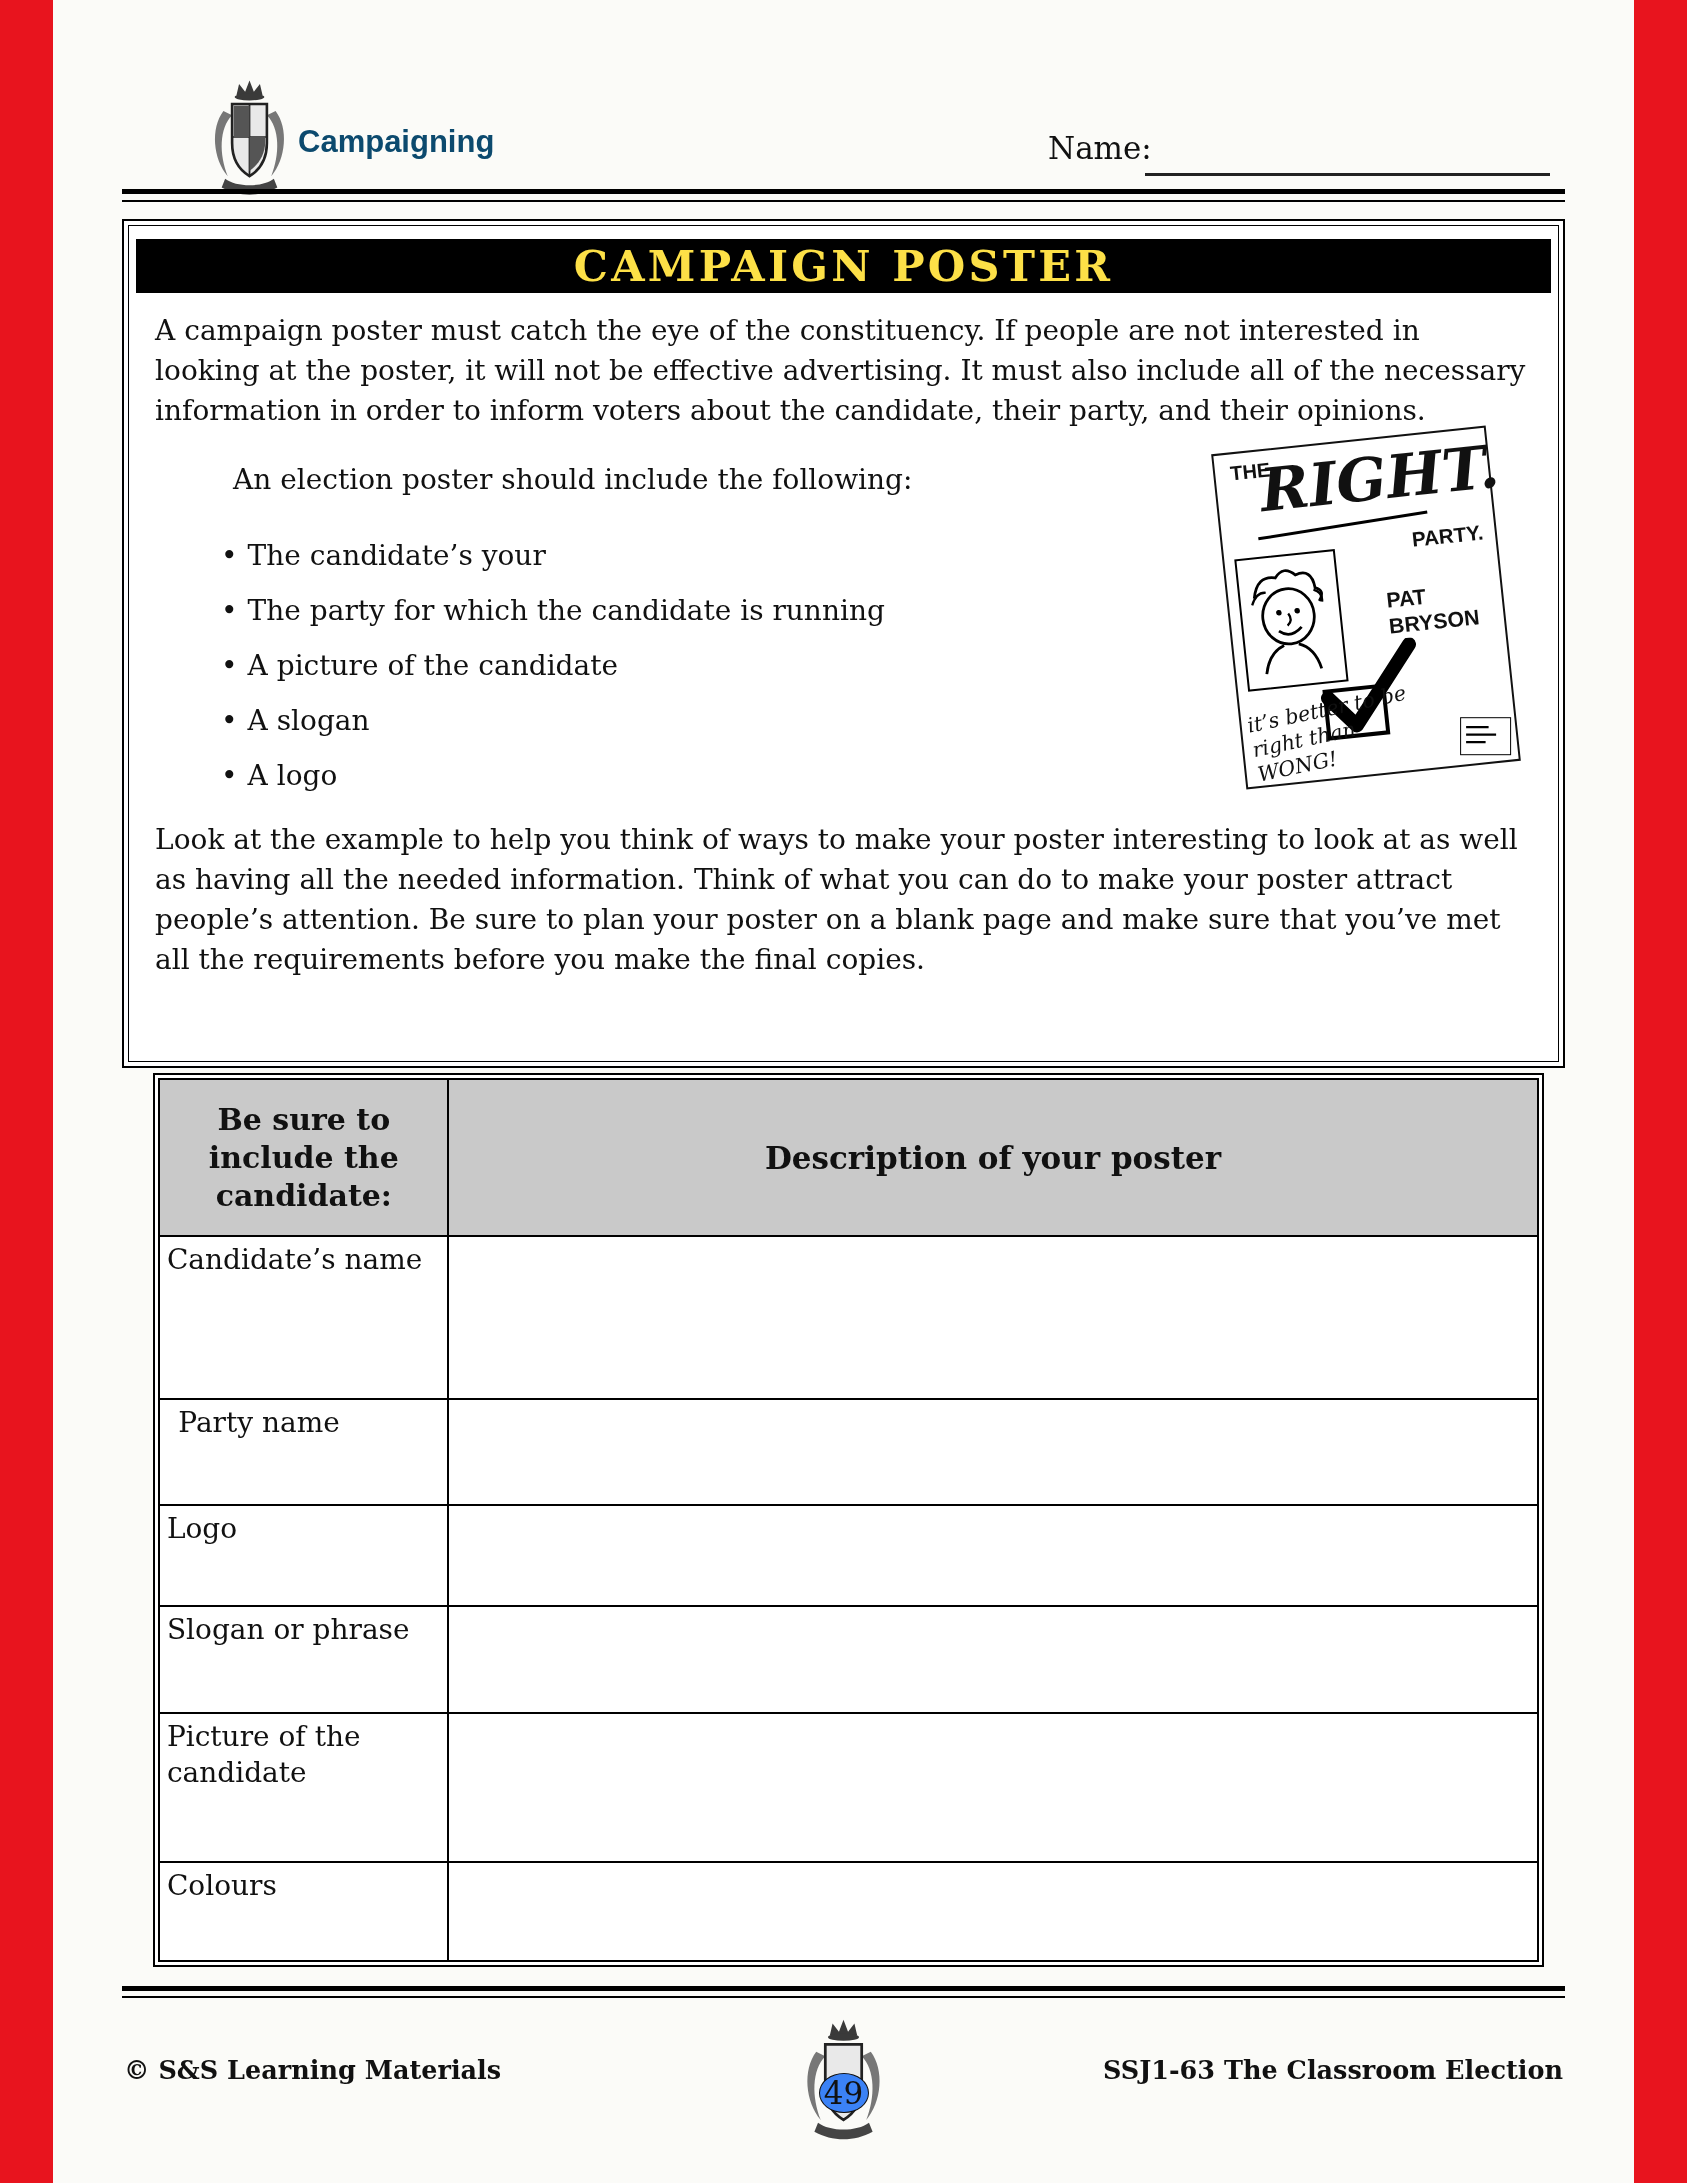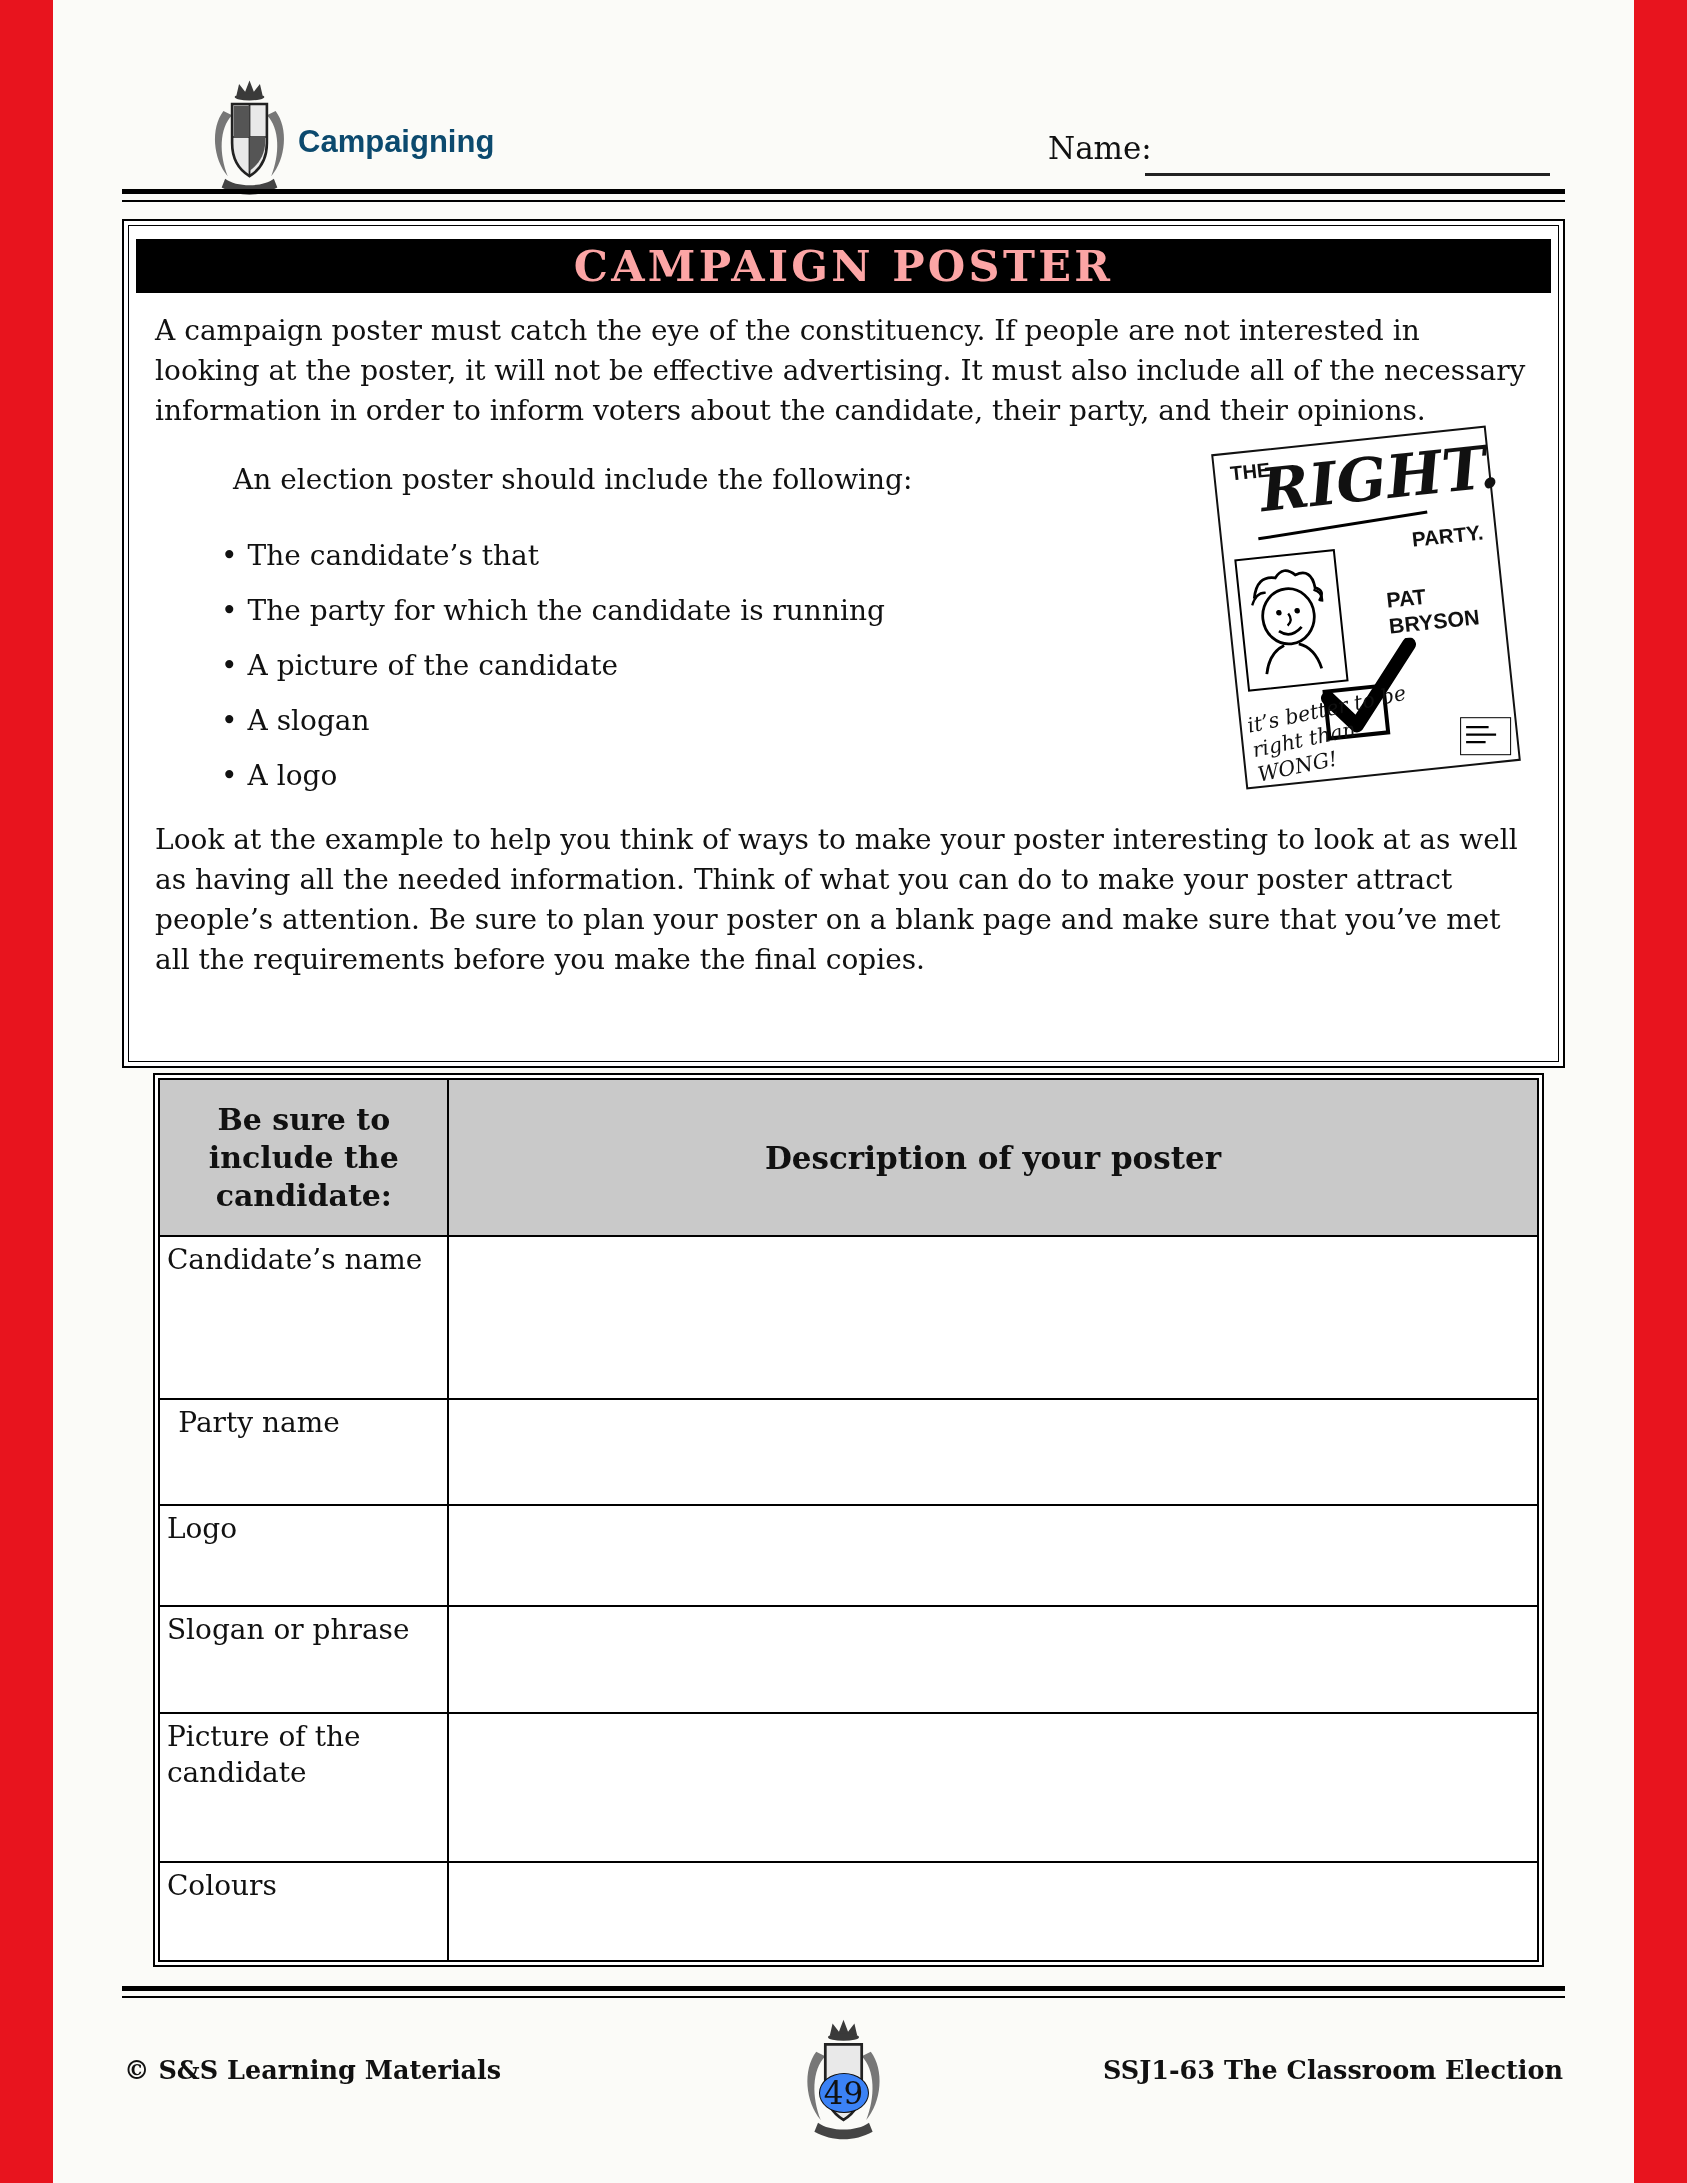--- a/index.html
+++ b/index.html
@@ -16,21 +16,21 @@
   #campaigning-label{position:absolute;left:298px;top:124px;font-family:Liberation Sans, sans-serif;font-size:31px;font-weight:600;color:#0c4a6e;}
   #name-label{position:absolute;left:1048px;top:130px;font-size:31px;}
   #name-underline{position:absolute;left:1145px;top:173px;width:405px;height:2.5px;background:#222;}
 
   .double-rule-a{position:absolute;left:122px;width:1443px;height:5px;background:#000;}
   .double-rule-b{position:absolute;left:122px;width:1443px;height:1.6px;background:#000;}
 
   
   #main-box{position:absolute;left:122px;top:219px;width:1443px;height:849px;border:2.5px solid #000;padding:4.1px;box-sizing:border-box;background:#fff;}
   #main-box-inner{border:1.6px solid #000;width:100%;height:100%;box-sizing:border-box;position:relative;}
-  #banner{margin:13px 6.6px 0 6.6px;height:54px;line-height:54px;background:#000;color:#fca5a5;text-align:center;font-weight:bold;font-size:43px;letter-spacing:3.3px;}
+  #banner{margin:13px 6.6px 0 6.6px;height:54px;line-height:54px;background:#000;color:#fde047;text-align:center;font-weight:bold;font-size:43px;letter-spacing:3.3px;}
   .para{margin:18px 26px 0 26px;font-size:28px;line-height:40px;}
   #list-area{position:relative;margin:15px 26px 0 26px;height:343px;}
   #list-intro{margin-left:78px;font-size:28px;line-height:41px;}
   #bullet-list{list-style:none;margin:10px 0 0 66px;padding:0;}
   #bullet-list li{font-size:28px;line-height:55px;}
   .bullet-glyph{margin-right:10px;}
 
   
   #poster-illustration{position:absolute;right:28px;top:-20px;width:272px;height:333px;border:2.5px solid #111;background:#fff;transform:rotate(-6deg);z-index:2;}
   #poster-the{position:absolute;top:8.2px;left:15px;font-family:"Liberation Sans",sans-serif;font-size:20px;font-weight:bold;}
@@ -93,21 +93,21 @@
   <div id="main-box-inner">
     <div id="banner">
       <span>CAMPAIGN POSTER</span>
     </div>
 
     <p class="para">A campaign poster must catch the eye of the constituency.  If people are not interested in looking at the poster, it will not be effective advertising.  It must also include all of the necessary information in order to inform voters about the candidate, their party, and their opinions.</p>
 
     <div id="list-area">
       <p id="list-intro">An election poster should include the following:</p>
       <ul id="bullet-list">
-        <li><span class="bullet-glyph">•</span><span>The candidate’s that</span></li>
+        <li><span class="bullet-glyph">•</span><span>The candidate’s your</span></li>
         <li><span class="bullet-glyph">•</span><span>The party for which the candidate is running</span></li>
         <li><span class="bullet-glyph">•</span><span>A picture of the candidate</span></li>
         <li><span class="bullet-glyph">•</span><span>A slogan</span></li>
         <li><span class="bullet-glyph">•</span><span>A logo</span></li>
       </ul>
 
       <div id="poster-illustration">
         <div id="poster-the">THE</div>
         <div id="poster-right-word">RIGHT.</div>
         <div id="poster-right-underline"></div>

